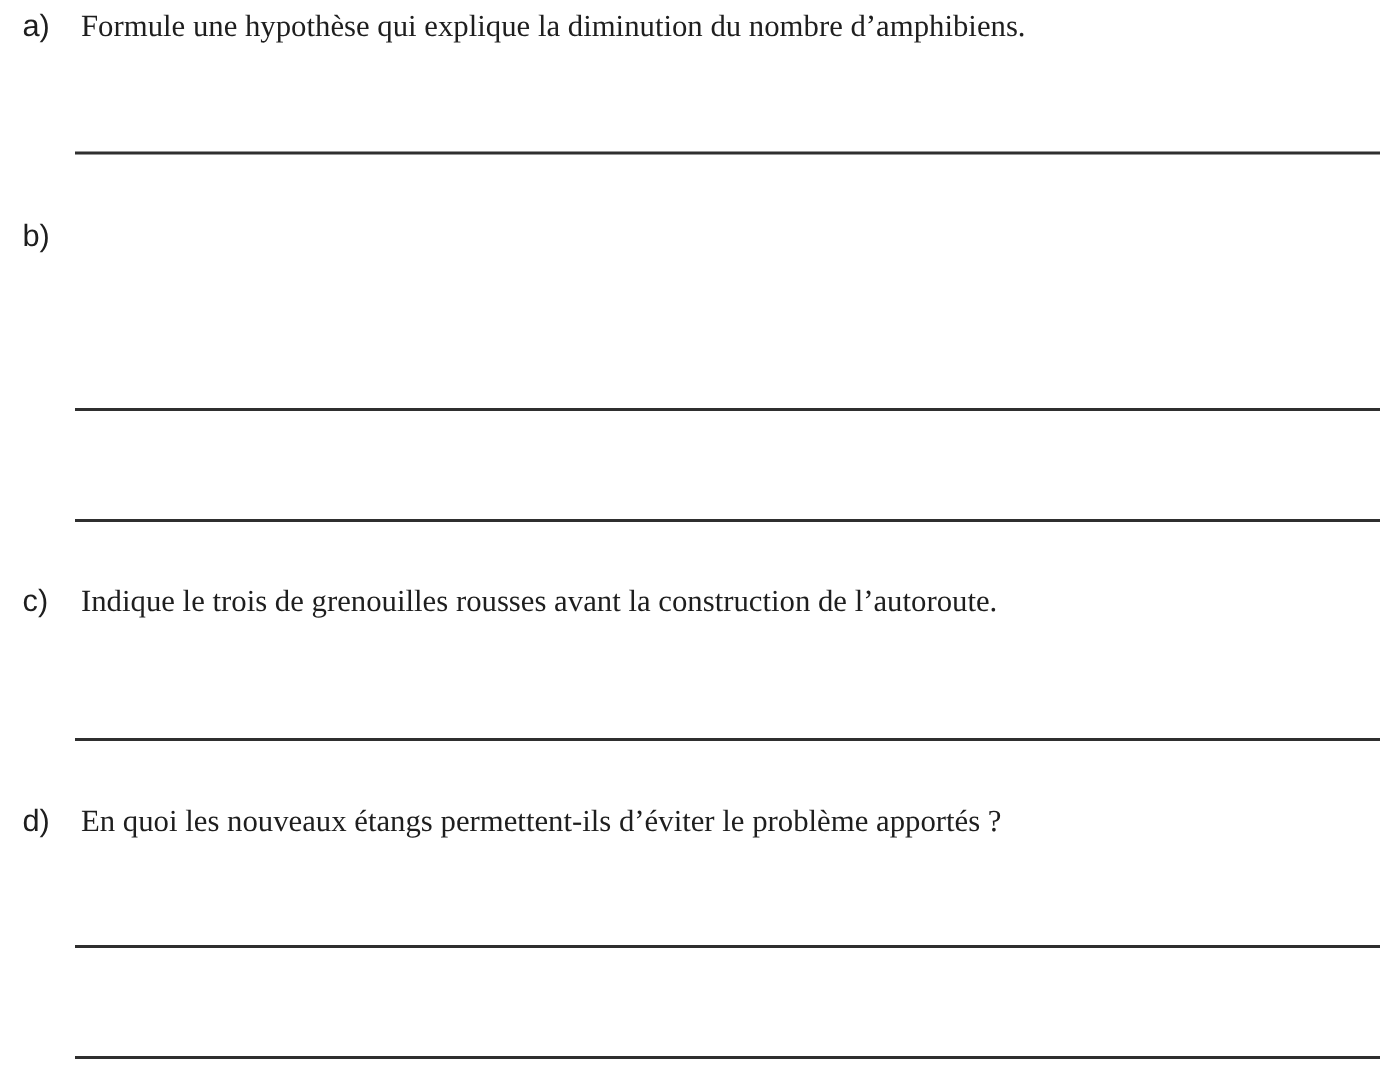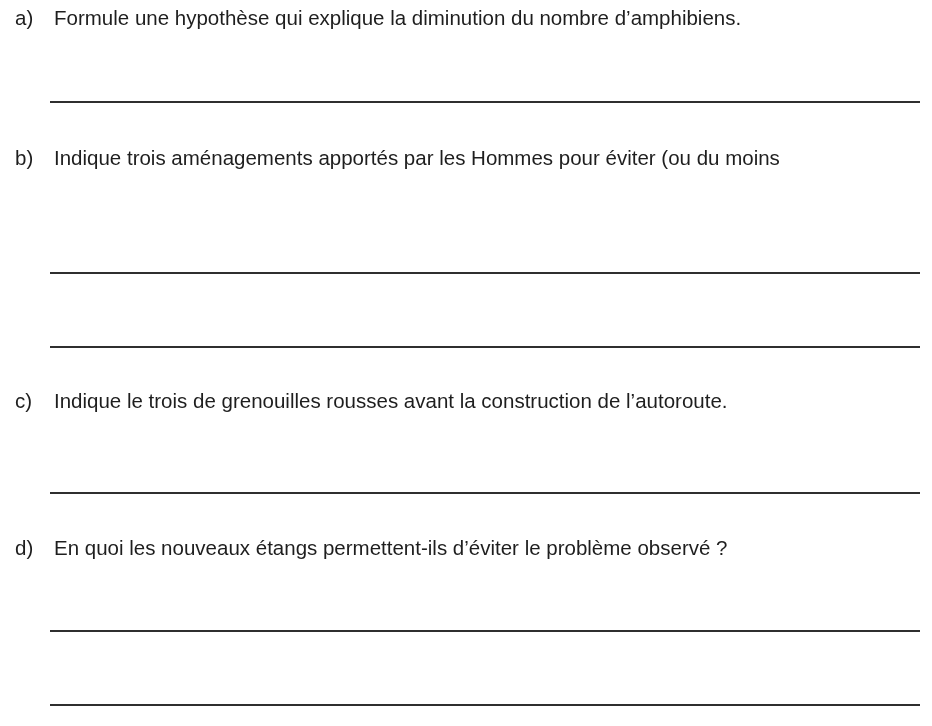--- a/index.html
+++ b/index.html
@@ -29,20 +29,21 @@
   }
   .qlabel {
     position: absolute;
     left: 0;
     top: 0;
     white-space: nowrap;
   }
   .qtext {
     margin-left: 39px;
     white-space: nowrap;
+    font-family: Liberation Serif, serif;
   }
   .rule {
     position: absolute;
     left: 50px;
     width: 870px;
     height: 2px;
     background: #2f2f2f;
   }
 </style>
 </head>
@@ -52,34 +53,33 @@
 
   <div class="question" style="top:3px">
     <span class="qlabel">a)</span>
     <div class="qtext">Formule une hypothèse qui explique la diminution du nombre d’amphibiens.</div>
   </div>
 
   <div class="rule" style="top:101px"></div>
 
   <div class="question" style="top:143px">
     <span class="qlabel">b)</span>
-    <div class="qtext">Indique trois aménagements apportés par les Hommes pour éviter (ou du moins</div>
   </div>
 
   <div class="rule" style="top:272px"></div>
   <div class="rule" style="top:346px"></div>
 
   <div class="question" style="top:386px">
     <span class="qlabel">c)</span>
     <div class="qtext">Indique le trois de grenouilles rousses avant la construction de l’autoroute.</div>
   </div>
 
   <div class="rule" style="top:492px"></div>
 
   <div class="question" style="top:533px">
     <span class="qlabel">d)</span>
-    <div class="qtext">En quoi les nouveaux étangs permettent-ils d’éviter le problème observé ?</div>
+    <div class="qtext">En quoi les nouveaux étangs permettent-ils d’éviter le problème apportés ?</div>
   </div>
 
   <div class="rule" style="top:630px"></div>
   <div class="rule" style="top:704px"></div>
 
 </div>
 
 </body></html>

